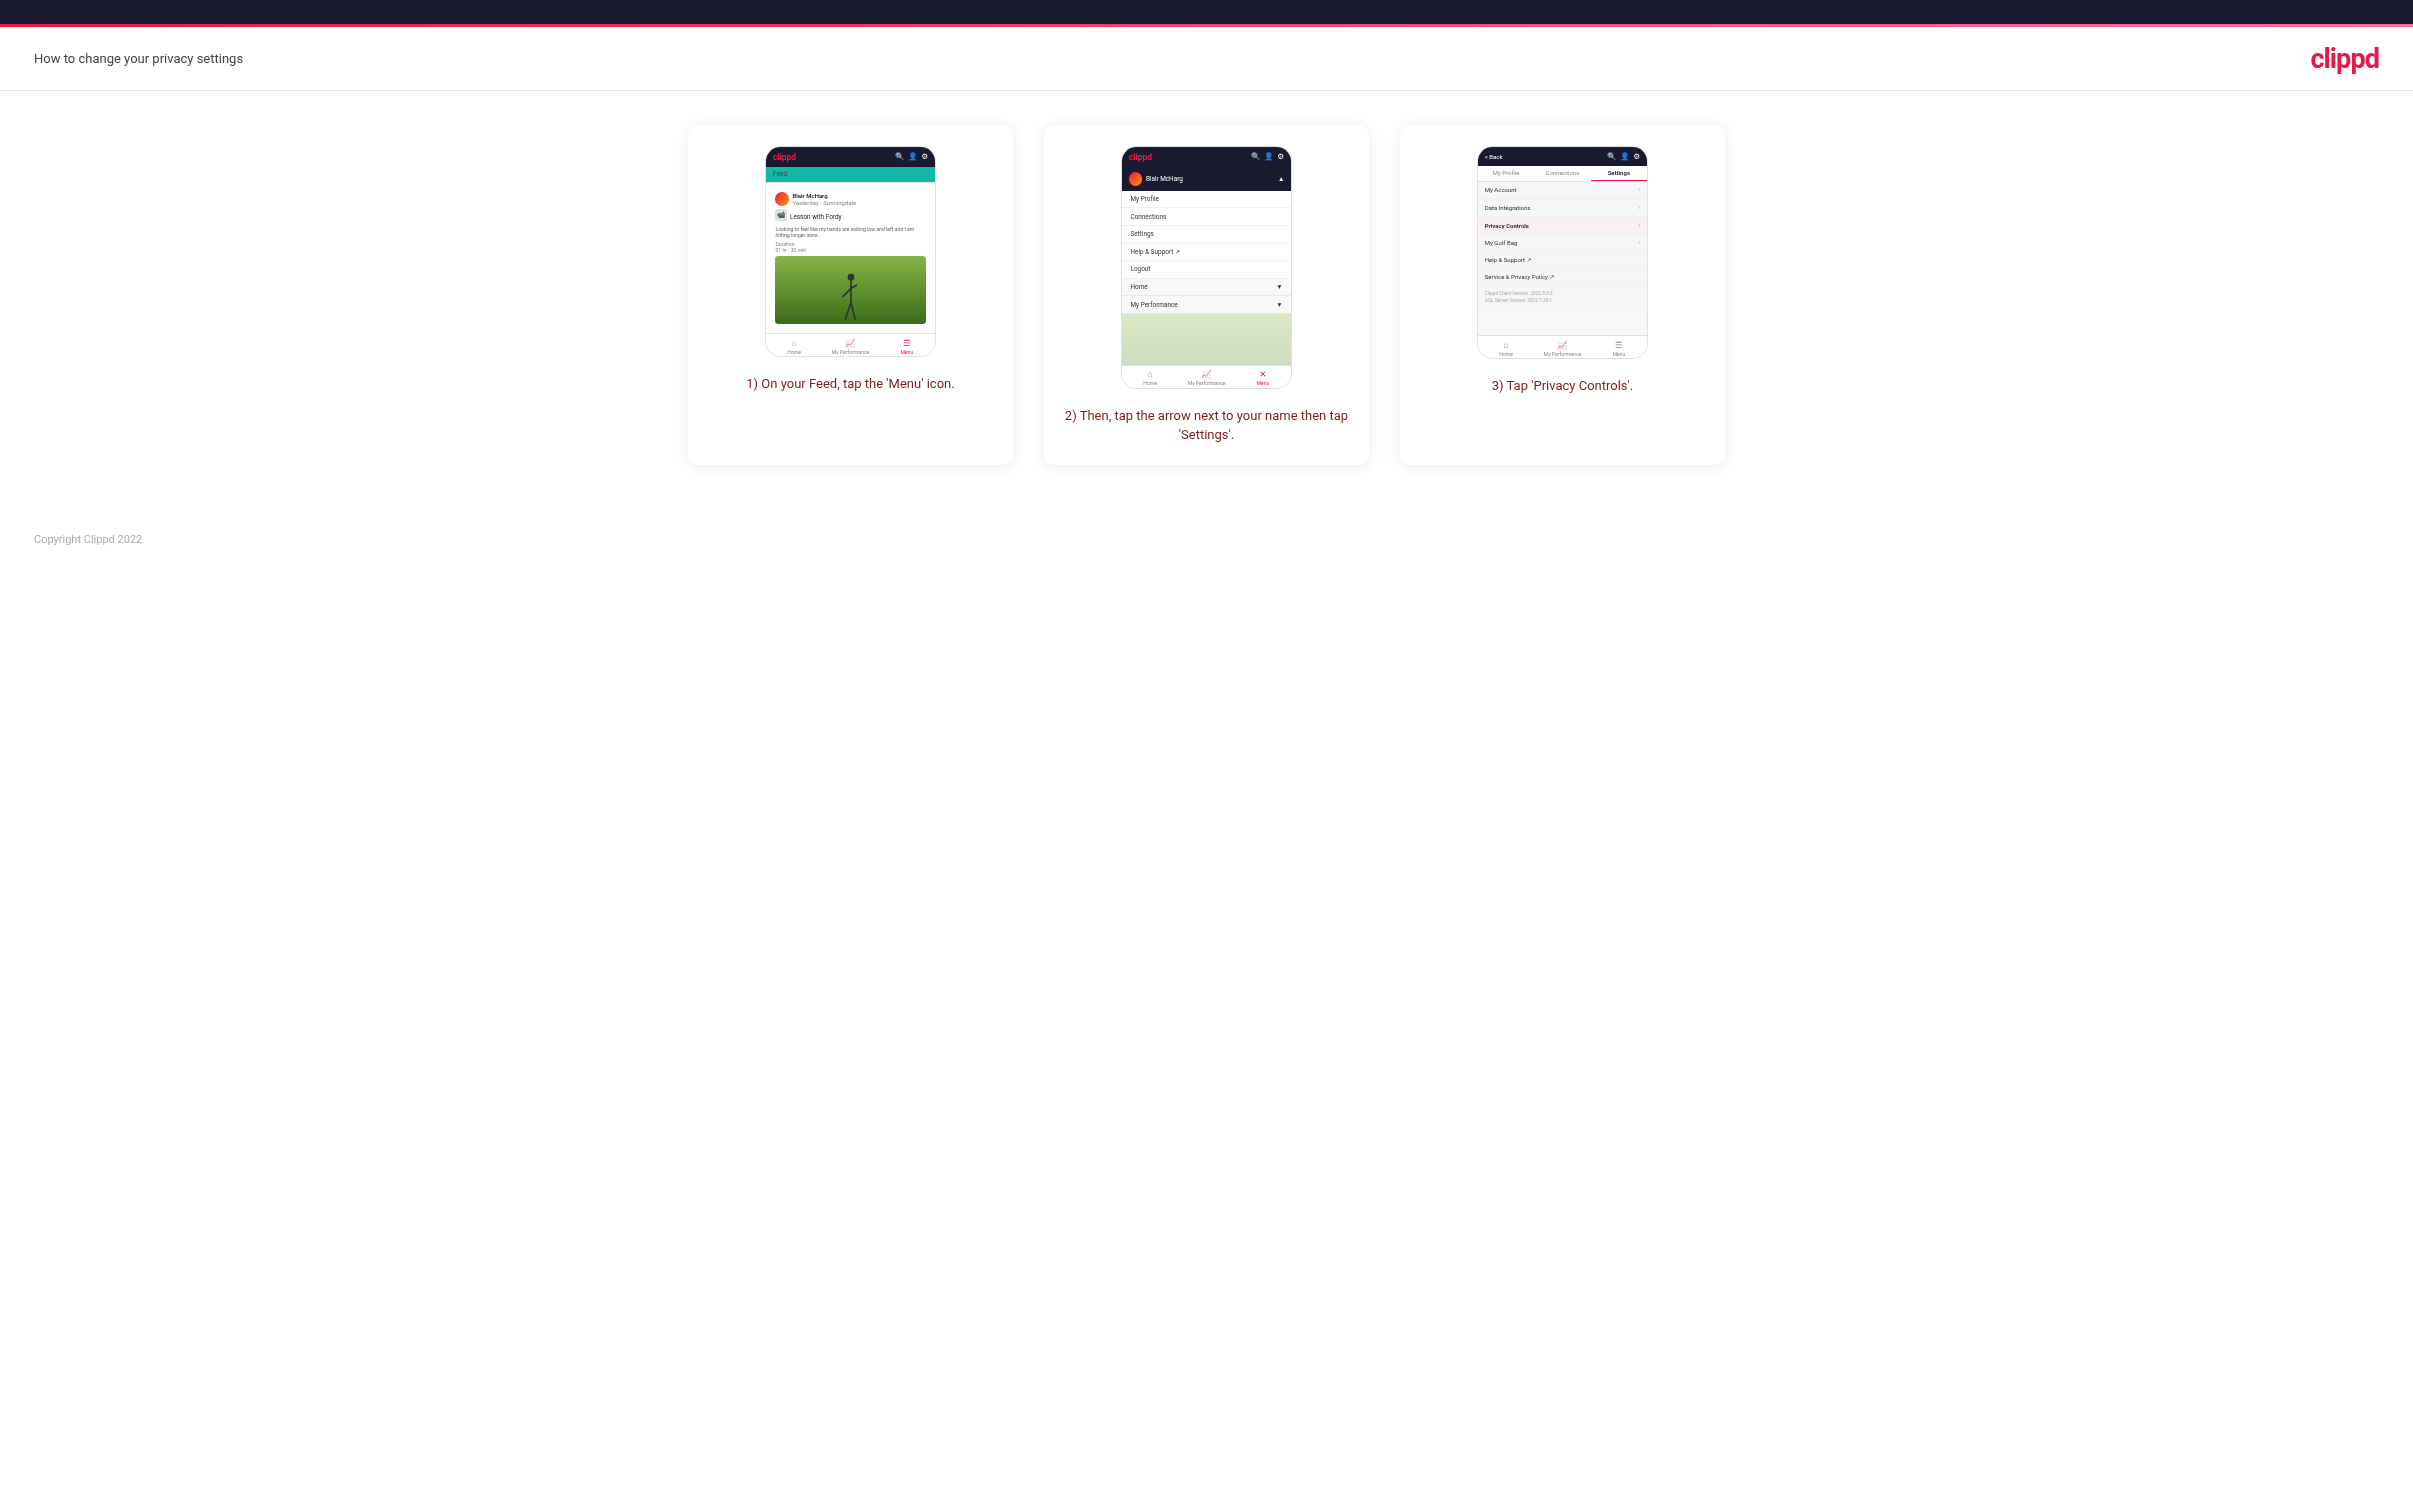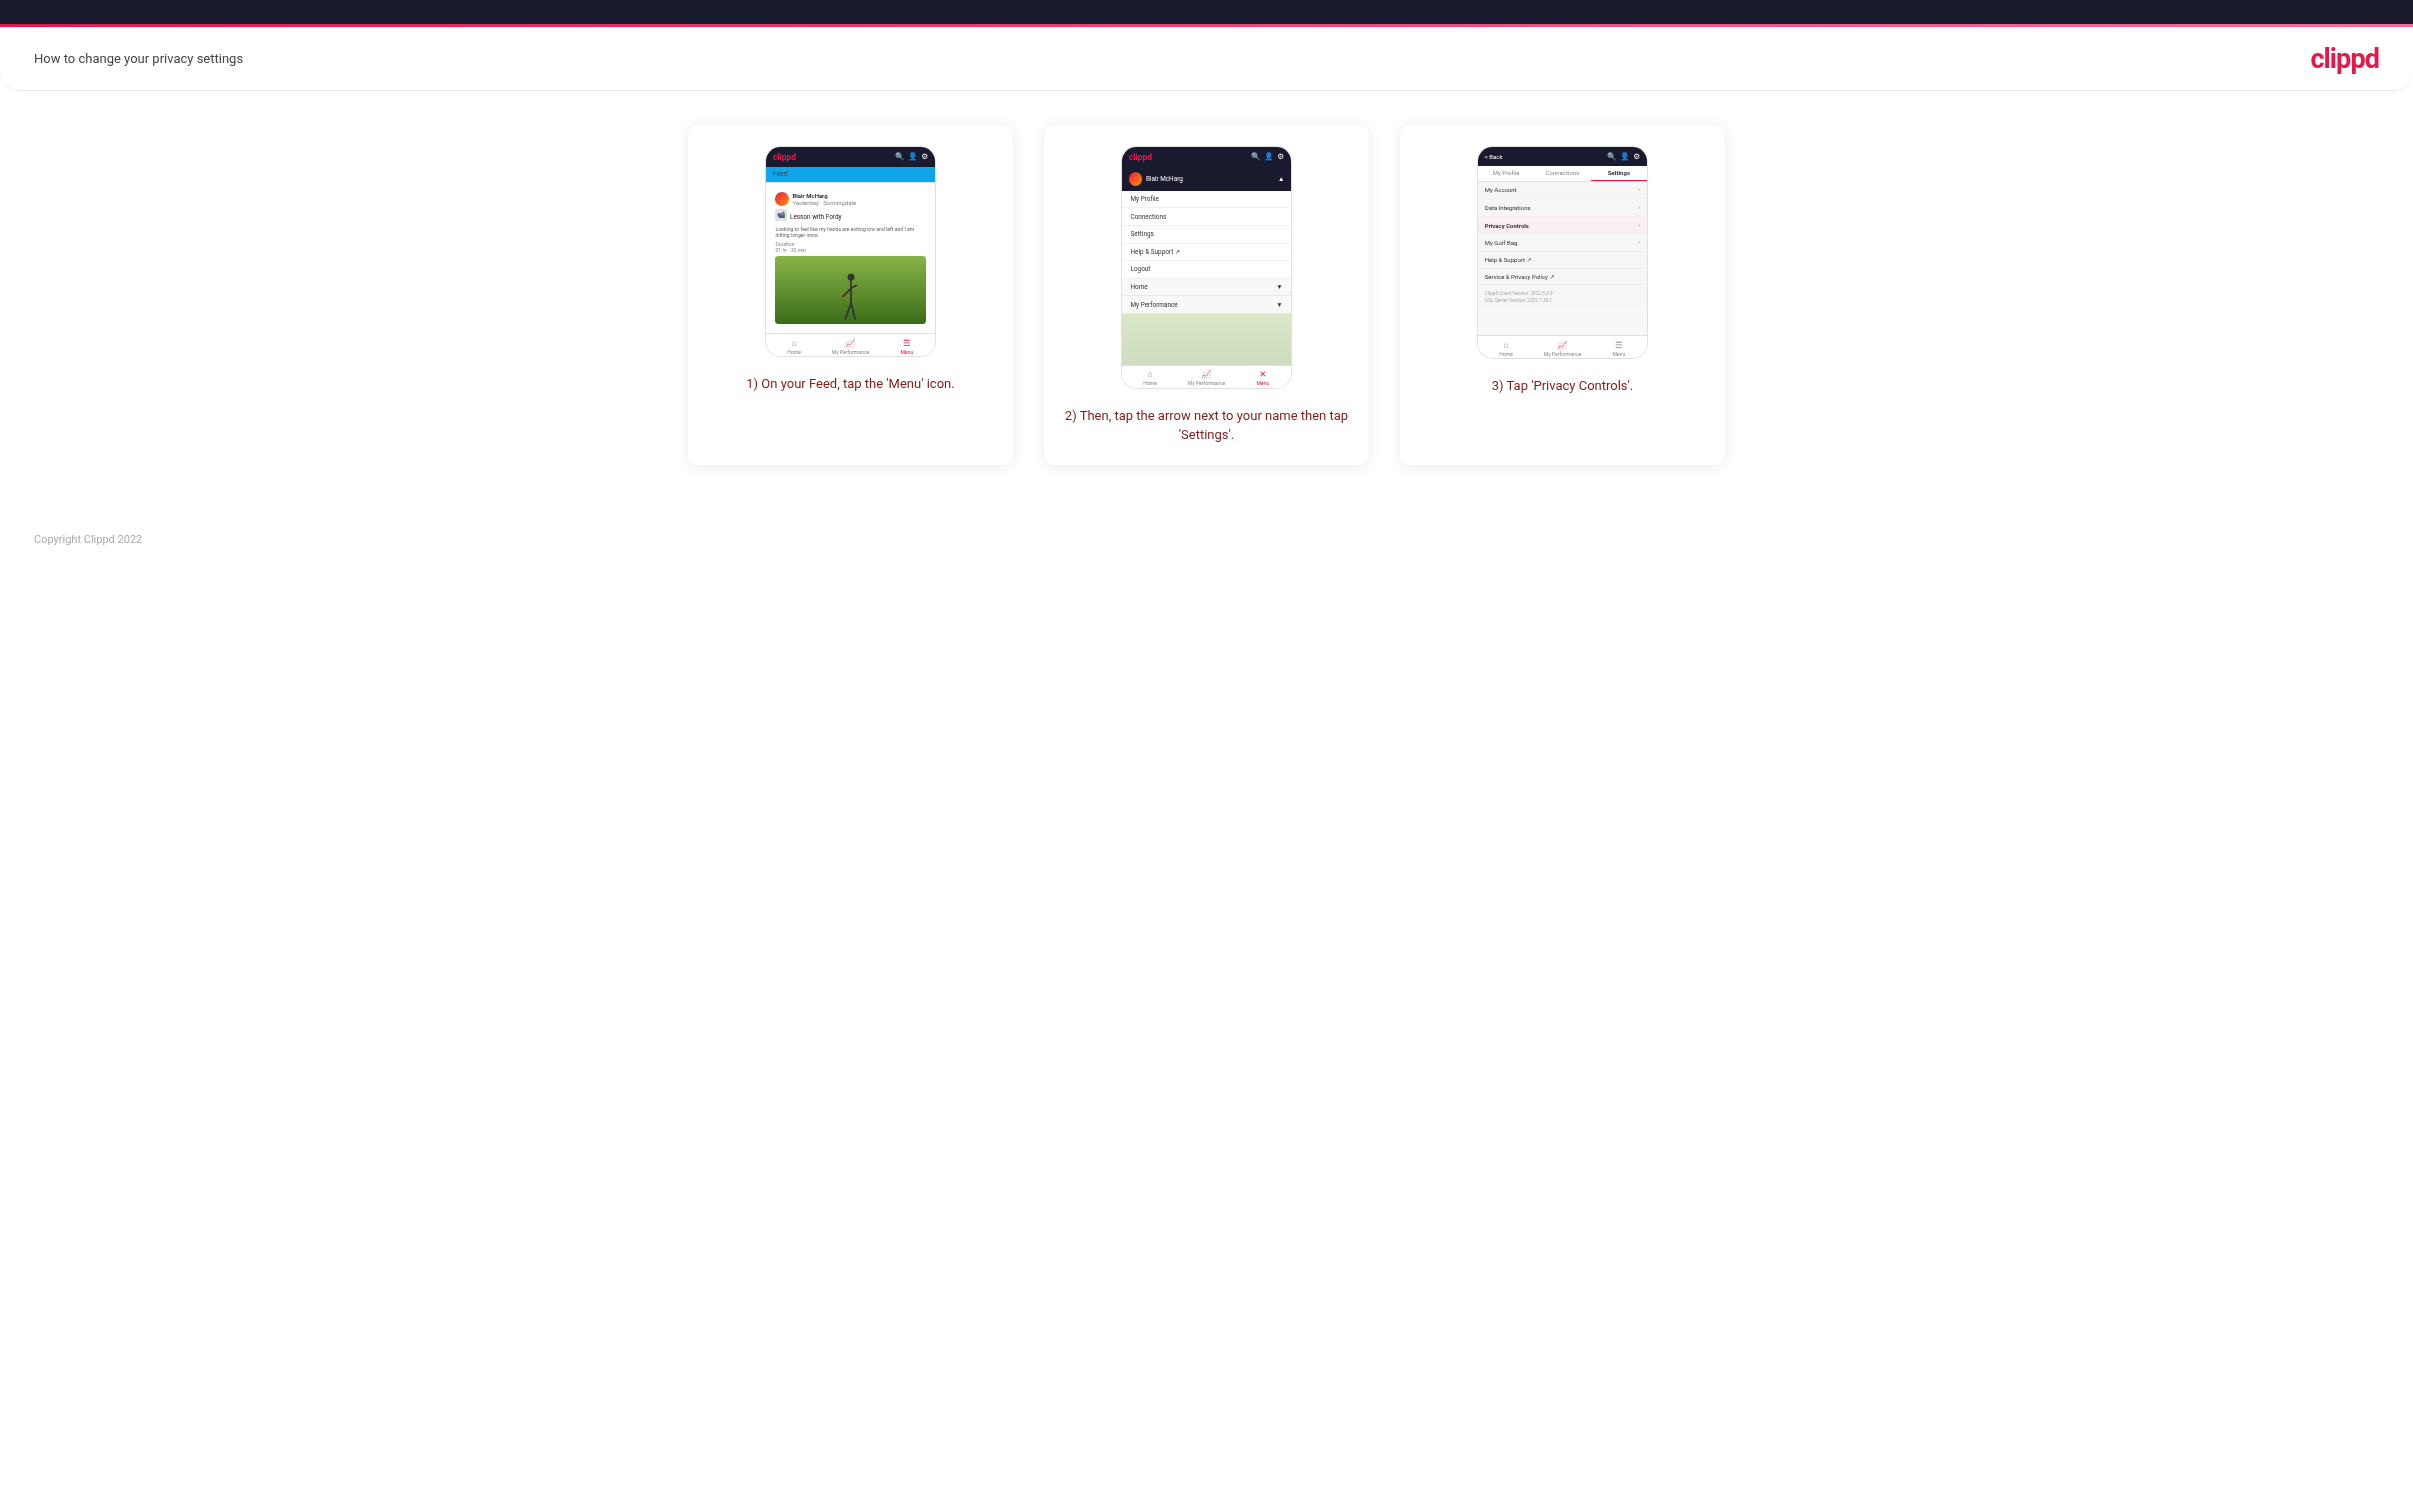--- a/index.html
+++ b/index.html
@@ -18,21 +18,20 @@
       background: linear-gradient(90deg, #e8174a 0%, #ff6b9d 100%);
       height: 3.4px;
       width: 100%;
     }
     .header {
       display: flex;
       align-items: center;
       justify-content: space-between;
       padding: 15.4px 34px;
       border-bottom: 0.9px solid #e8e8e8;
-      border-radius: 19px;
     }
     .header-title {
       font-size: 13px;
       color: #444;
     }
     .logo {
       font-size: 27px;
       font-weight: 700;
       color: #e8174a;
       letter-spacing: -0.9px;
@@ -94,21 +93,21 @@
       display: flex;
       gap: 3.4px;
       color: #fff;
       font-size: 7.7px;
     }
     .phone-feed-tab {
       padding: 3.4px 6.8px;
       font-size: 6.8px;
       color: #444;
       border-bottom: 0.9px solid #e0e0e0;
-      background: #0ea5e9;
+      background: #14b8a6;
     }
     .phone-body {
       background: #fff;
       padding: 5.1px;
     }
     .phone-post {
       background: #fff;
       border-radius: 5.1px;
       padding: 4.3px;
     }

